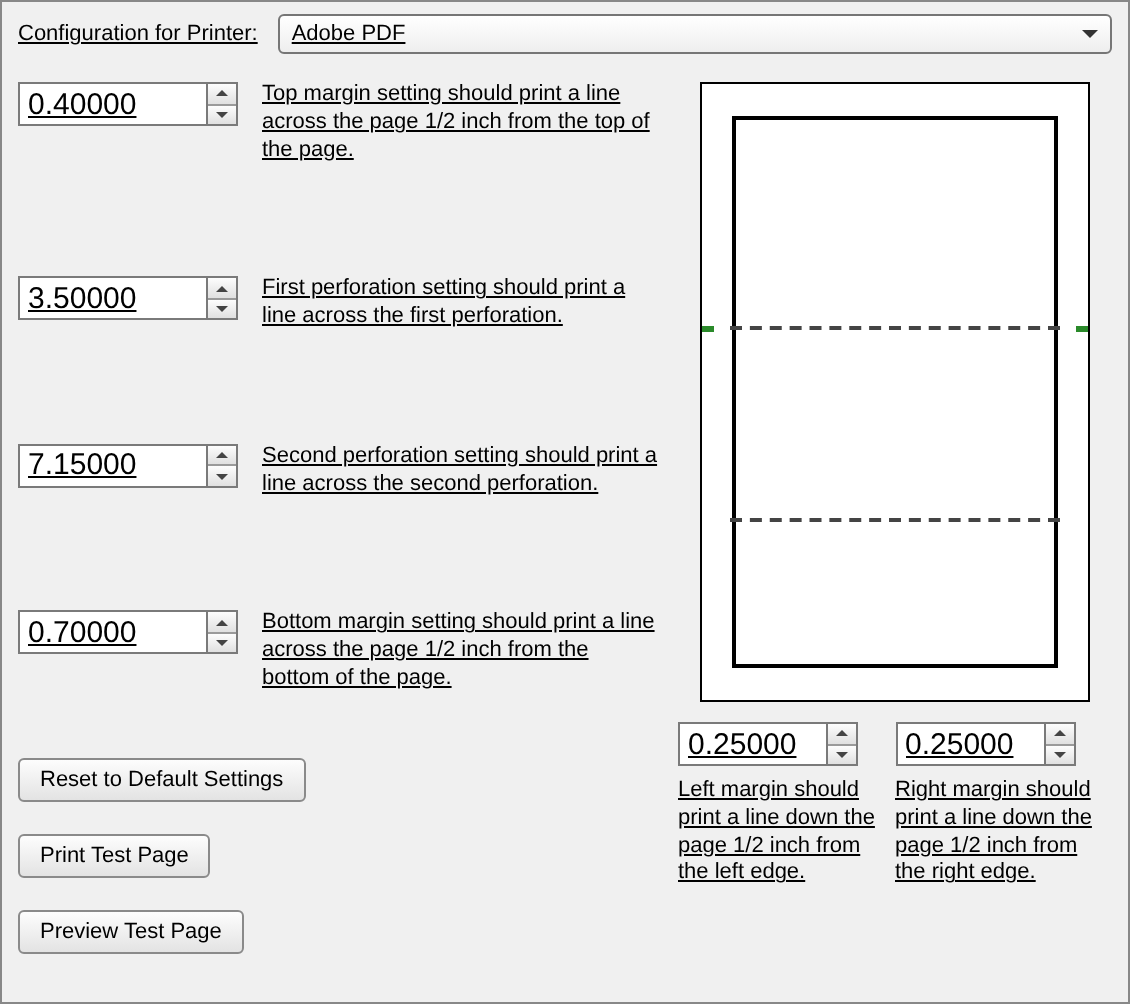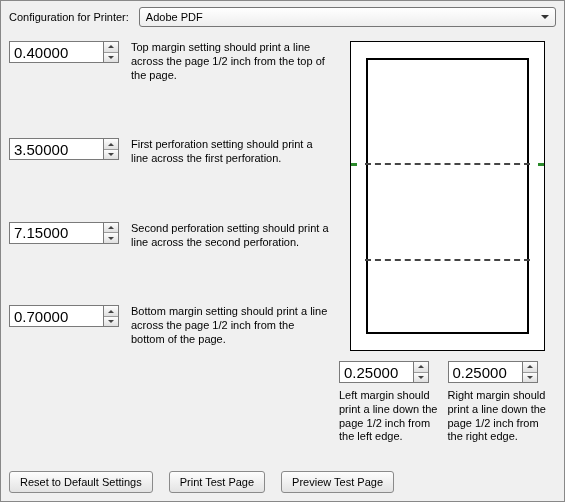--- a/index.html
+++ b/index.html
@@ -11,20 +11,21 @@
     color: #000;
     background: #fff;
   }
   .panel {
     width: 565px;
     height: 502px;
     border: 1px solid #888;
     background: #f0f0f0;
     position: relative;
     padding: 6px 8px 8px 8px;
+    text-decoration: underline;
   }
   .row-top {
     display: flex;
     align-items: center;
     gap: 10px;
     margin-bottom: 14px;
   }
   .label-config {
     white-space: nowrap;
   }
@@ -163,20 +164,21 @@
     width: 90px;
   }
   .footer-buttons {
     position: absolute;
     left: 8px;
     right: 8px;
     bottom: 8px;
     display: flex;
     align-items: flex-start;
     gap: 16px;
+    flex-direction: column;
   }
   .btn {
     height: 22px;
     padding: 0 10px;
     background: linear-gradient(#fdfdfd,#e3e3e3);
     border: 1px solid #8a8a8a;
     border-radius: 3px;
     font-size: 11px;
     display: inline-flex;
     align-items: center;

